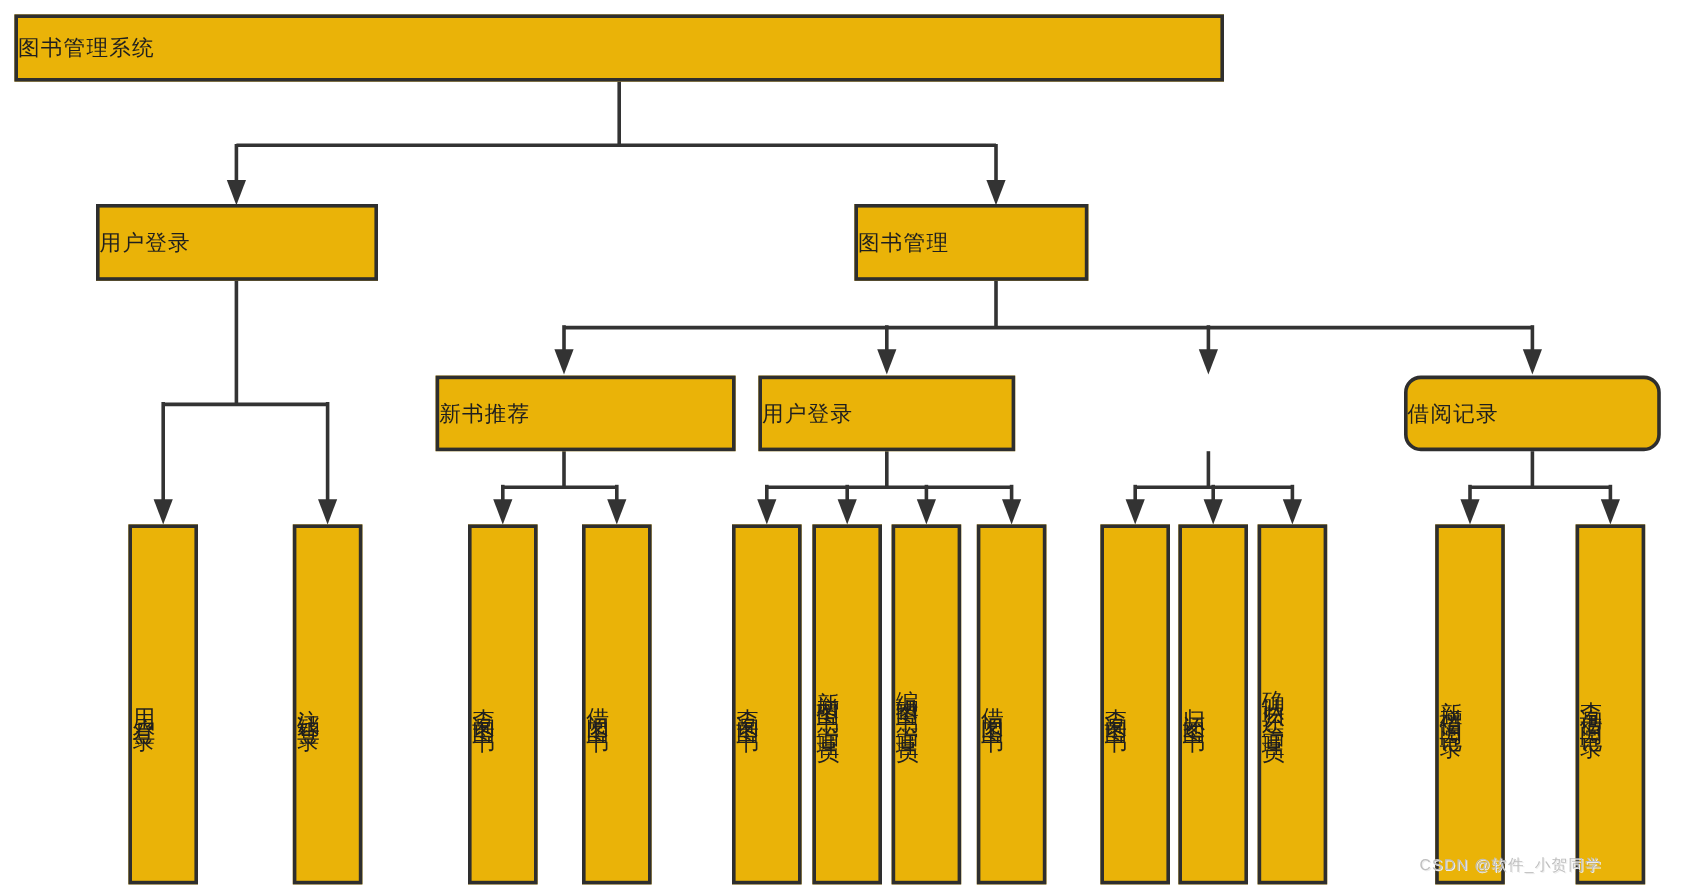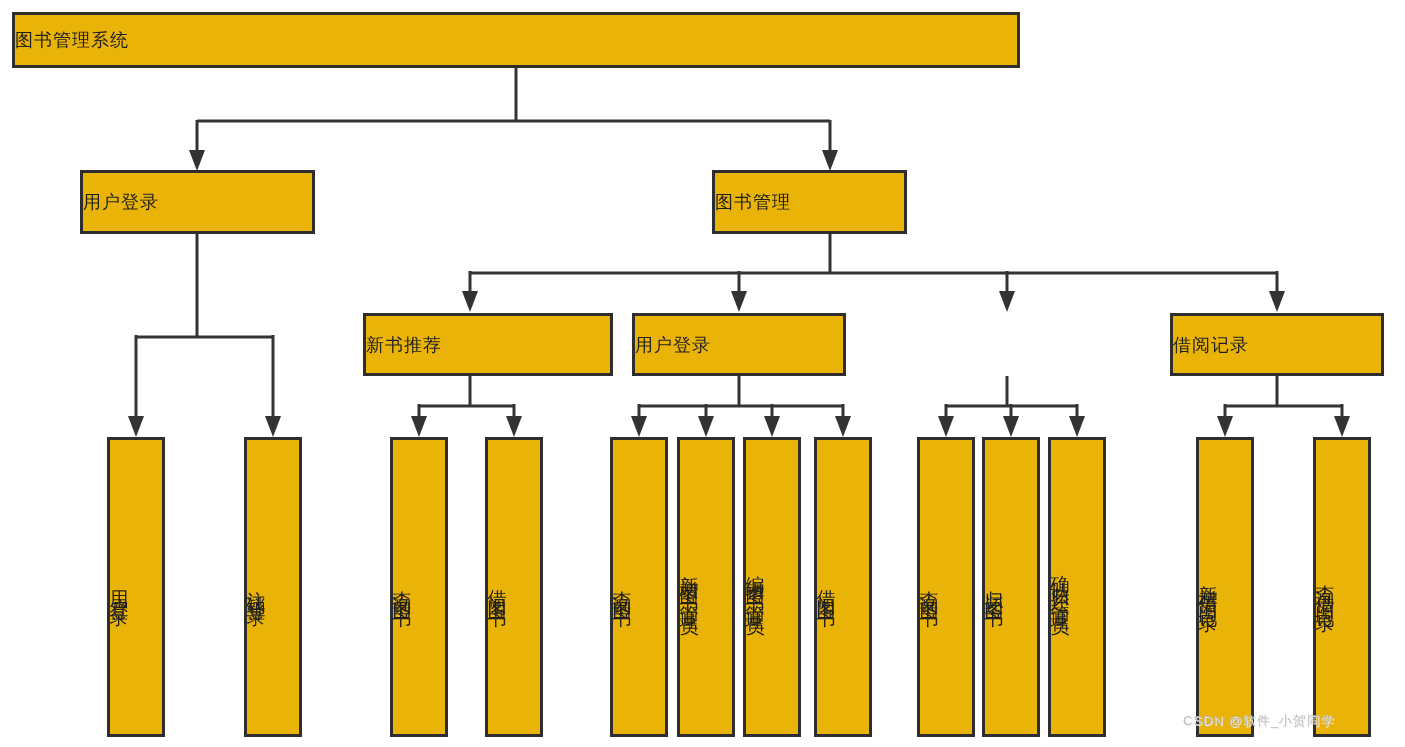--- a/index.html
+++ b/index.html
@@ -163,21 +163,21 @@
   <div class="node" style="left:712px;top:170px;width:195px;height:64px;">
     <span>图书管理</span>
   </div>
 
   <div class="node" style="left:363px;top:313px;width:250px;height:63px;">
     <span>新书推荐</span>
   </div>
   <div class="node" style="left:632px;top:313px;width:214px;height:63px;">
     <span>用户登录</span>
   </div>
-  <div class="node" style="left:1170px;top:313px;width:214px;height:63px;">
+  <div class="node" style="left:1170px;top:313px;width:214px;height:63px;border-radius:14px;">
     <span>借阅记录</span>
   </div>
 
   <div class="node leaf" style="left:107px;top:437px;width:58px;height:300px;">
     <span class="vtext">用户登录</span>
   </div>
   <div class="node leaf" style="left:244px;top:437px;width:58px;height:300px;">
     <span class="vtext">注销登录</span>
   </div>
 

